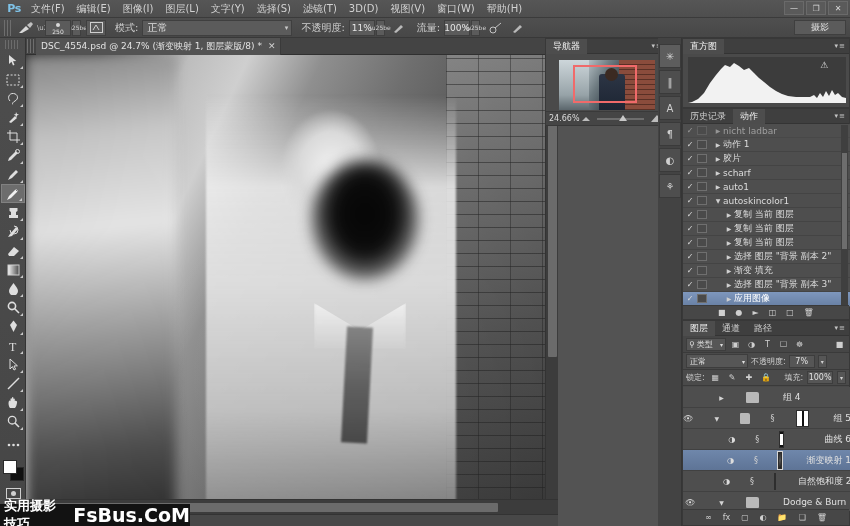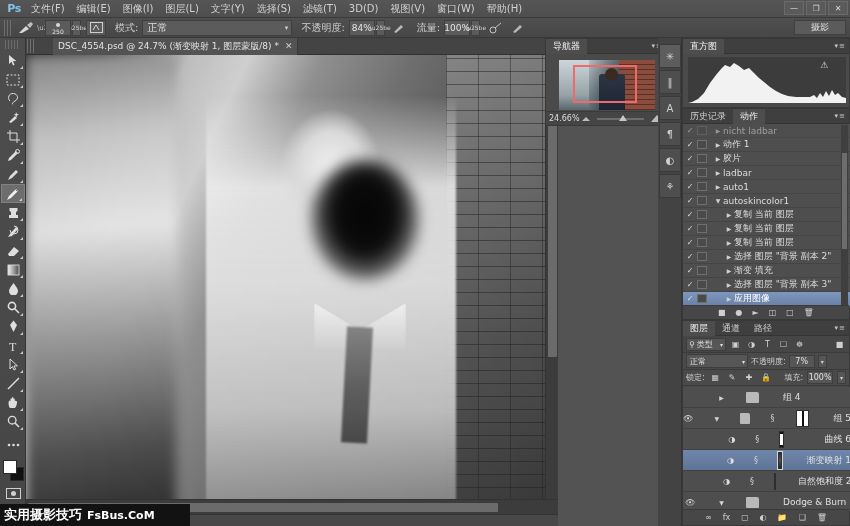--- a/index.html
+++ b/index.html
@@ -104,21 +104,21 @@
     position: absolute; left: 26px; top: 38px; width: 532px; height: 17px;
     background: #444; border-bottom: 1px solid #303030;
     display: flex; align-items: center;
   }
   .doc-grip { width: 7px; height: 14px; margin: 0 2px 0 1px;
     background: repeating-linear-gradient(90deg,#6e6e6e 0 1px, transparent 1px 3px); }
   .doc-tab {
     height: 17px; padding: 0 5px; background: #535353;
     border-right: 1px solid #3a3a3a;
     display: flex; align-items: center; gap: 6px;
-    font-size: 9px; color: #e3e3e3; white-space: nowrap; margin-left: 17px;
+    font-size: 9px; color: #e3e3e3; white-space: nowrap;
   }
   .doc-tab .x { font-size: 9px; color: #cfcfcf; }
 
   
   .canvas-area {
     position: absolute; left: 26px; top: 55px; width: 532px; height: 459px;
     background: #1e1e1e; overflow: hidden;
   }
   .photo {
     position: absolute; left: 0; top: 0; width: 532px; height: 459px;
@@ -338,21 +338,21 @@
     position:absolute; left:0; bottom:0; width:100%; height:16px; background:#474747;
     border-top:1px solid #3a3a3a; display:flex; align-items:center; justify-content:center; gap:11px;
   }
 
   .bottom-wm {
     position:absolute; left:0; top:504px; width:190px; height:22px;
     background:#121212; color:#ffffff;
     display:flex; align-items:center; padding-left:4px; gap:5px;
     font-size:13px; font-weight:bold; z-index: 50;
   }
-  .bottom-wm .en { color:#ffffff; font-size:11px; }
+  .bottom-wm .en { color:#ffffff; font-size:19px; }
 </style>
 </head>
 <body>
 
 <div id="app">
 
   <div class="menubar">
     <div class="ps-logo">Ps</div>
     <div class="menu-item">文件(F)</div>
     <div class="menu-item">编辑(E)</div>
@@ -388,21 +388,21 @@
     <div class="ob-dropbtn">\u25be</div>
     <div class="ob-pad">
       <svg width="13" height="11" viewBox="0 0 13 11">
           <rect x="0.5" y="0.5" width="12" height="10" fill="none" stroke="#cfcfcf"></rect>
           <path d="M3 8 L6 3 L9 8" fill="none" stroke="#cfcfcf"></path>
         </svg>
     </div>
     <div class="ob-label">模式:</div>
     <div class="ob-select">正常</div>
     <div class="ob-label">不透明度:</div>
-    <div class="ob-num">84%</div>
+    <div class="ob-num">11%</div>
     <div class="ob-dropbtn">\u25be</div>
     <div class="ob-icon">
       <svg width="13" height="13" viewBox="0 0 13 13">
           <path d="M1 11 L8 4 L10 6 L3 12 Z" fill="#b9b9b9"></path>
         </svg>
     </div>
     <div class="ob-label">流量:</div>
     <div class="ob-num">100%</div>
     <div class="ob-dropbtn">\u25be</div>
     <div class="ob-icon">
@@ -688,21 +688,21 @@
         <span class="act-box"></span>
         <span class="act-indent" style="width:3px"></span>
         <span class="act-arrow">▶</span>
         <span>胶片</span>
       </div>
       <div class="act-row">
         <span class="act-check">✓</span>
         <span class="act-box"></span>
         <span class="act-indent" style="width:3px"></span>
         <span class="act-arrow">▶</span>
-        <span>ladbar</span>
+        <span>scharf</span>
       </div>
       <div class="act-row">
         <span class="act-check">✓</span>
         <span class="act-box"></span>
         <span class="act-indent" style="width:3px"></span>
         <span class="act-arrow">▶</span>
         <span>auto1</span>
       </div>
       <div class="act-row">
         <span class="act-check">✓</span>

